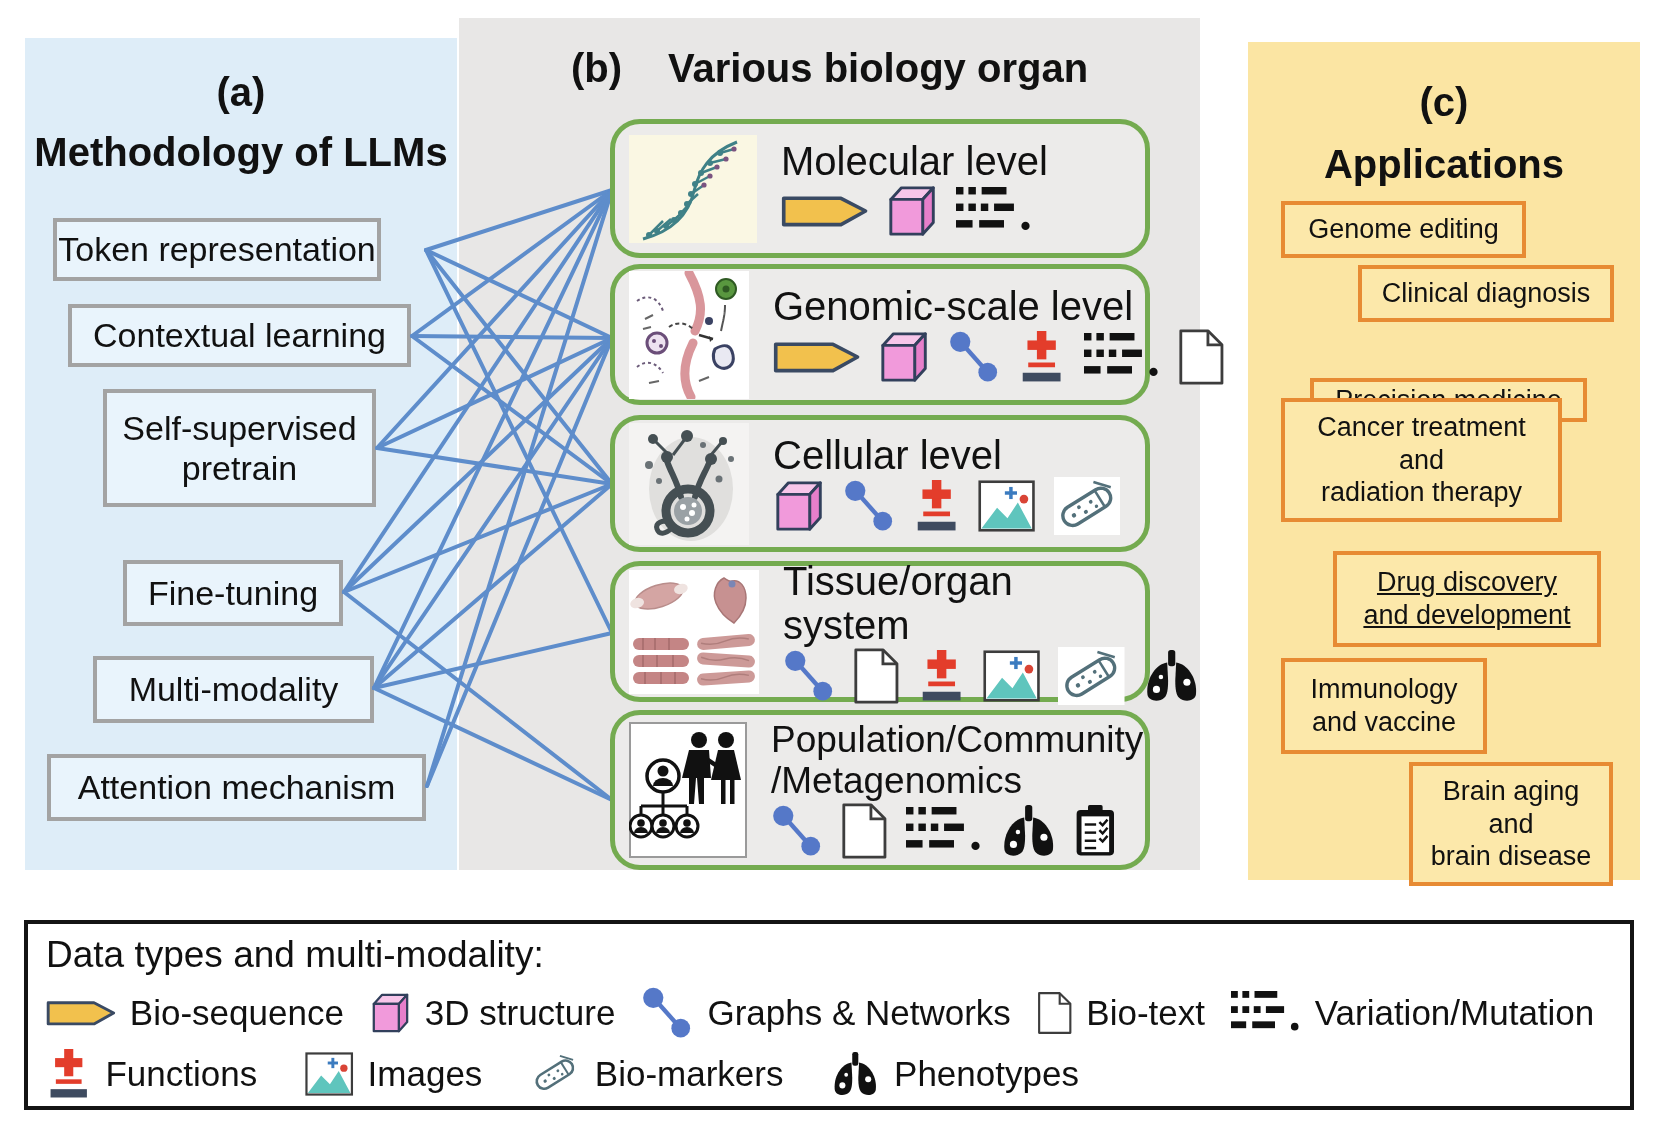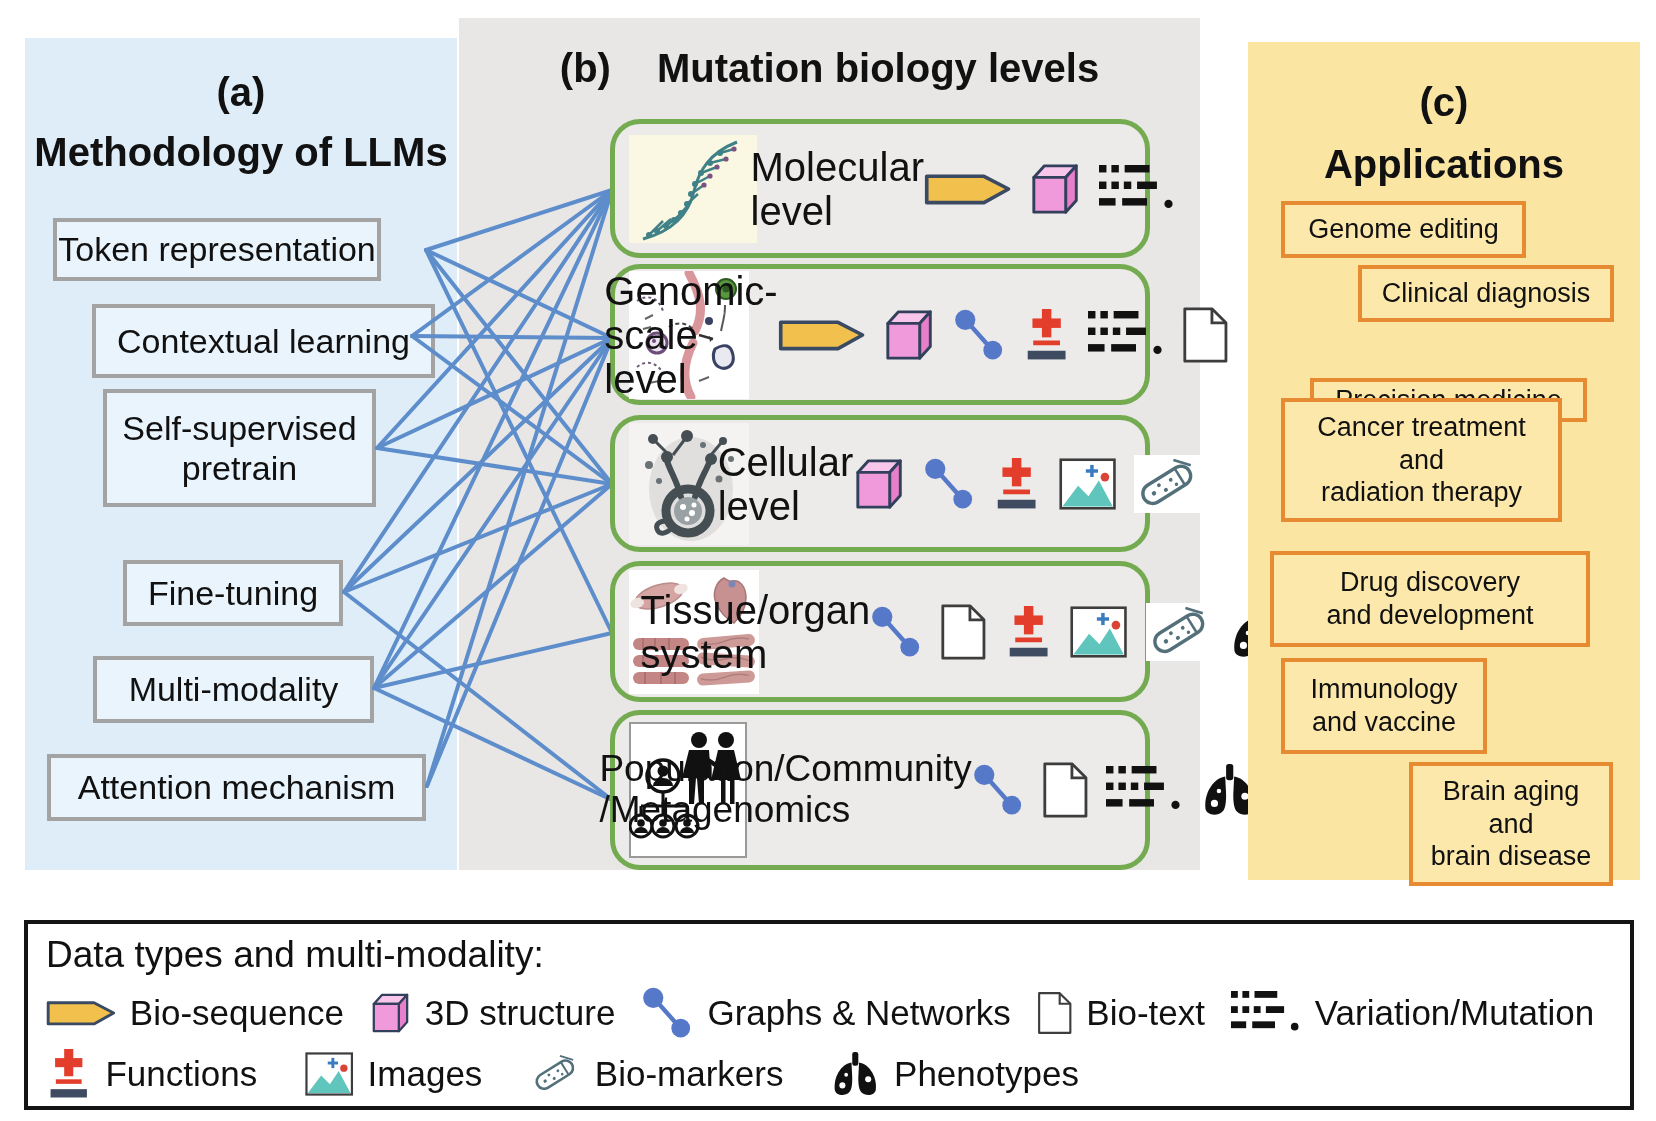--- a/index.html
+++ b/index.html
@@ -17,60 +17,60 @@
   #panel-c .tag{top:38px;}
   #panel-c .panel-title{top:100px;}
   #panel-b .header{position:absolute;top:28px;left:0;right:0;display:flex;justify-content:center;gap:46px;
                    font-weight:bold;font-size:40px;}
 
   
   .mbox{position:absolute;box-sizing:border-box;border:4px solid #A3A3A3;background:#E9F4FC;
         display:flex;align-items:center;justify-content:center;text-align:center;
         font-size:34px;line-height:1.18;white-space:pre-line;}
   #m0{left:28px;top:180px;width:328px;height:63px;}
-  #m1{left:43px;top:266px;width:343px;height:74px;margin-left:24px;}
+  #m1{left:43px;top:266px;width:343px;height:63px;}
   #m2{left:78px;top:351px;width:273px;height:118px;}
   #m3{left:98px;top:522px;width:220px;height:66px;}
   #m4{left:68px;top:618px;width:281px;height:67px;}
   #m5{left:22px;top:716px;width:379px;height:67px;}
 
   
   #connections{position:absolute;left:0;top:0;width:1656px;height:1121px;pointer-events:none;}
 
   
   .card{position:absolute;left:610px;width:540px;box-sizing:border-box;
         border:5px solid #74AB50;border-radius:30px;background:#ECEBEA;
         display:flex;align-items:center;padding-left:14px;}
   #c0{top:119px;height:139px;}
   #c1{top:264px;height:141px;}
   #c2{top:415px;height:137px;}
   #c3{top:561px;height:141px;}
   #c4{top:710px;height:160px;}
   .thumb{flex:0 0 auto;display:block;}
-  .card-content{flex:1 1 auto;padding-left:24px;display:flex;justify-content:center;gap:0;min-width:0;}
+  .card-content{flex:1 1 auto;padding-left:24px;display:flex;flex-direction:column;justify-content:center;gap:0;min-width:0;}
   .level-title{font-size:40px;line-height:1.1;white-space:pre-line;}
   #c4 .level-title{font-size:37px;}
   .icons-row{display:flex;align-items:center;gap:18px;}
   .icons-row .ic{display:inline-flex;align-items:center;}
   .icons-row svg{height:52px;width:auto;display:block;}
   .icons-row .i-bio-sequence svg{height:40px;}
   .icons-row .i-3d-structure svg{height:56px;}
   .icons-row .i-variation-mutation svg{height:48px;}
   .icons-row .i-bio-markers svg{height:58px;}
   .icons-row .i-bio-text svg{height:58px;}
 
   
   .abox{position:absolute;box-sizing:border-box;border:4px solid #E78B33;background:#FCE8AA;
         display:flex;align-items:center;justify-content:center;text-align:center;
         font-size:27px;line-height:1.22;white-space:pre-line;}
   #a0{left:1281px;top:201px;width:245px;height:57px;}
   #a1{left:1358px;top:265px;width:256px;height:57px;}
   #a2{left:1310px;top:330px;width:277px;height:44px;margin-top:48px;}
   #a3{left:1281px;top:398px;width:281px;height:124px;}
-  #a4{left:1270px;top:551px;width:320px;height:96px;}
+  #a4{left:1333px;top:551px;width:268px;height:96px;text-decoration:underline;}
   #a5{left:1281px;top:658px;width:206px;height:96px;}
   #a6{left:1409px;top:762px;width:204px;height:124px;}
 
   
   #legend{position:absolute;left:24px;top:920px;width:1610px;height:190px;box-sizing:border-box;
           background:#ffffff;border:4px solid #141414;padding:8px 18px 6px 18px;}
   #legend-title{font-size:37px;margin:2px 0 6px 0;}
   .legend-row{display:flex;align-items:center;}
   #legend-row-0{gap:26px;height:62px;}
   #legend-row-1{gap:48px;height:60px;}
@@ -95,21 +95,21 @@
     <div id="m2" class="mbox">Self-supervised
 pretrain</div>
     <div id="m3" class="mbox">Fine-tuning</div>
     <div id="m4" class="mbox">Multi-modality</div>
     <div id="m5" class="mbox">Attention mechanism</div>
   </div>
 
   <div id="panel-b" class="panel">
     <div class="header">
       <span>(b)</span>
-      <span>Mutation biology levels</span>
+      <span>Various biology organ</span>
     </div>
   </div>
 
   <svg id="connections">
       <line x1="426" y1="250" x2="612" y2="190" stroke="#5E8DCB" stroke-width="4" stroke-linecap="round"></line>
       <line x1="426" y1="250" x2="612" y2="338" stroke="#5E8DCB" stroke-width="4" stroke-linecap="round"></line>
       <line x1="426" y1="250" x2="612" y2="484" stroke="#5E8DCB" stroke-width="4" stroke-linecap="round"></line>
       <line x1="426" y1="250" x2="612" y2="633" stroke="#5E8DCB" stroke-width="4" stroke-linecap="round"></line>
       <line x1="412" y1="336" x2="612" y2="190" stroke="#5E8DCB" stroke-width="4" stroke-linecap="round"></line>
       <line x1="412" y1="336" x2="612" y2="338" stroke="#5E8DCB" stroke-width="4" stroke-linecap="round"></line>

